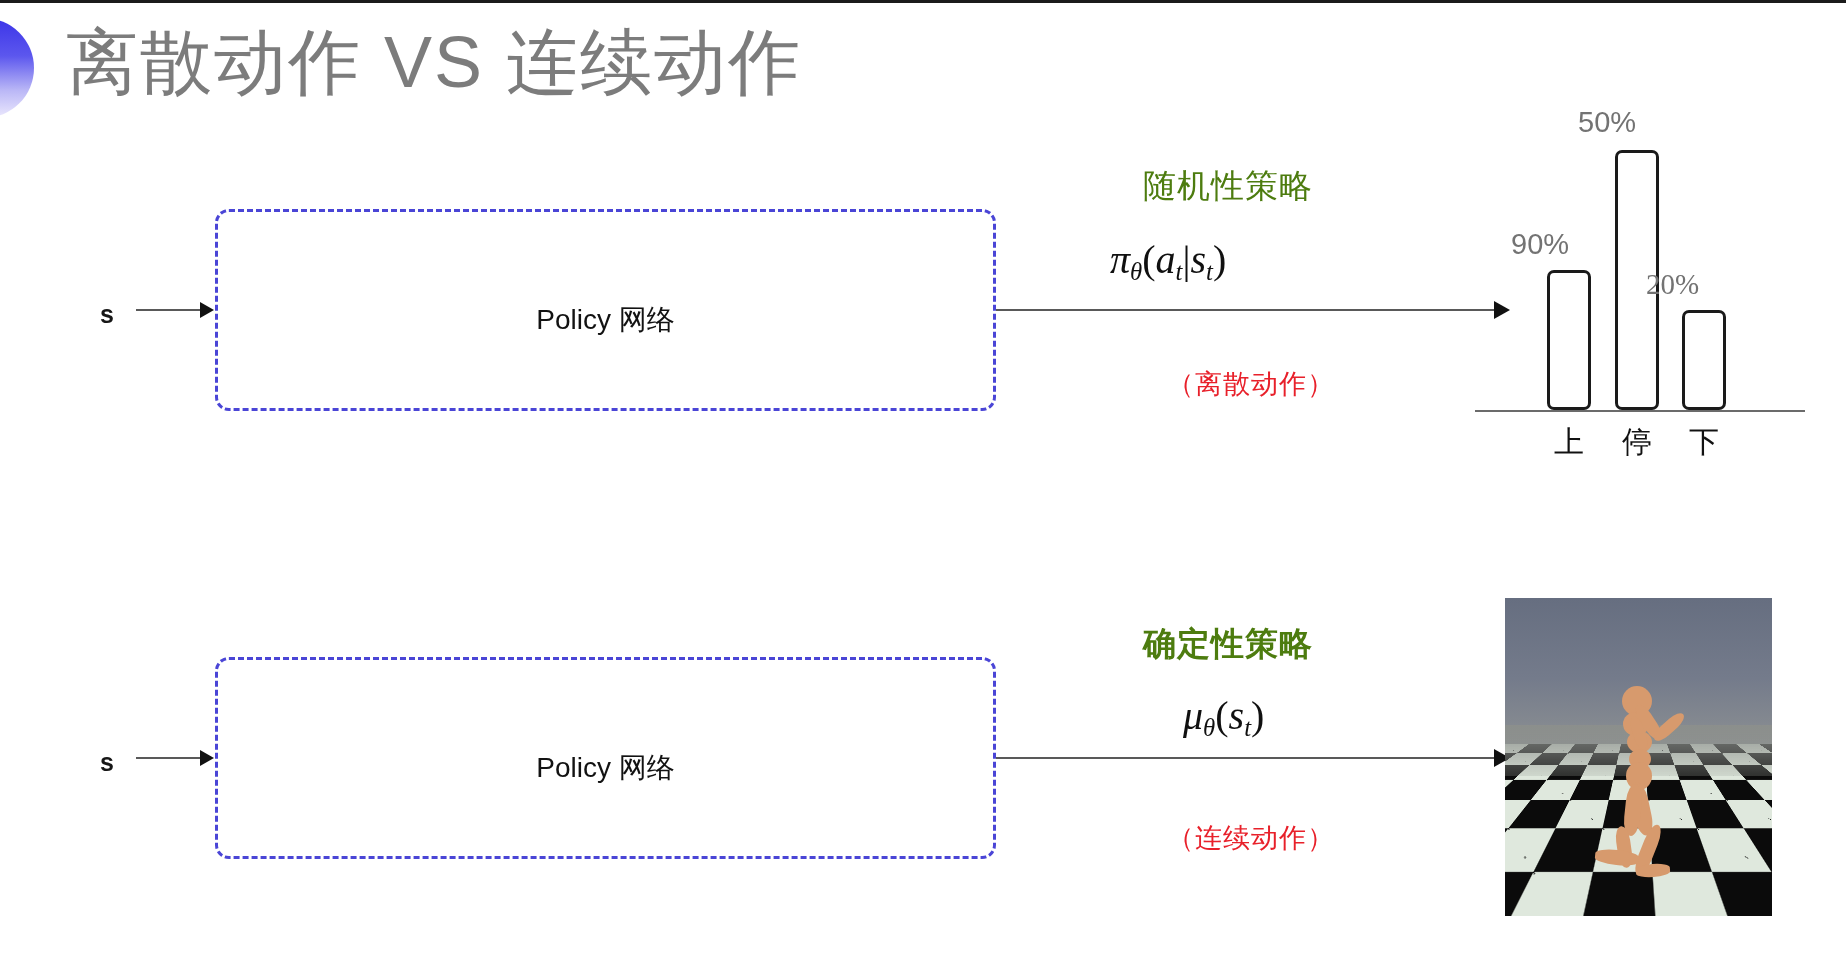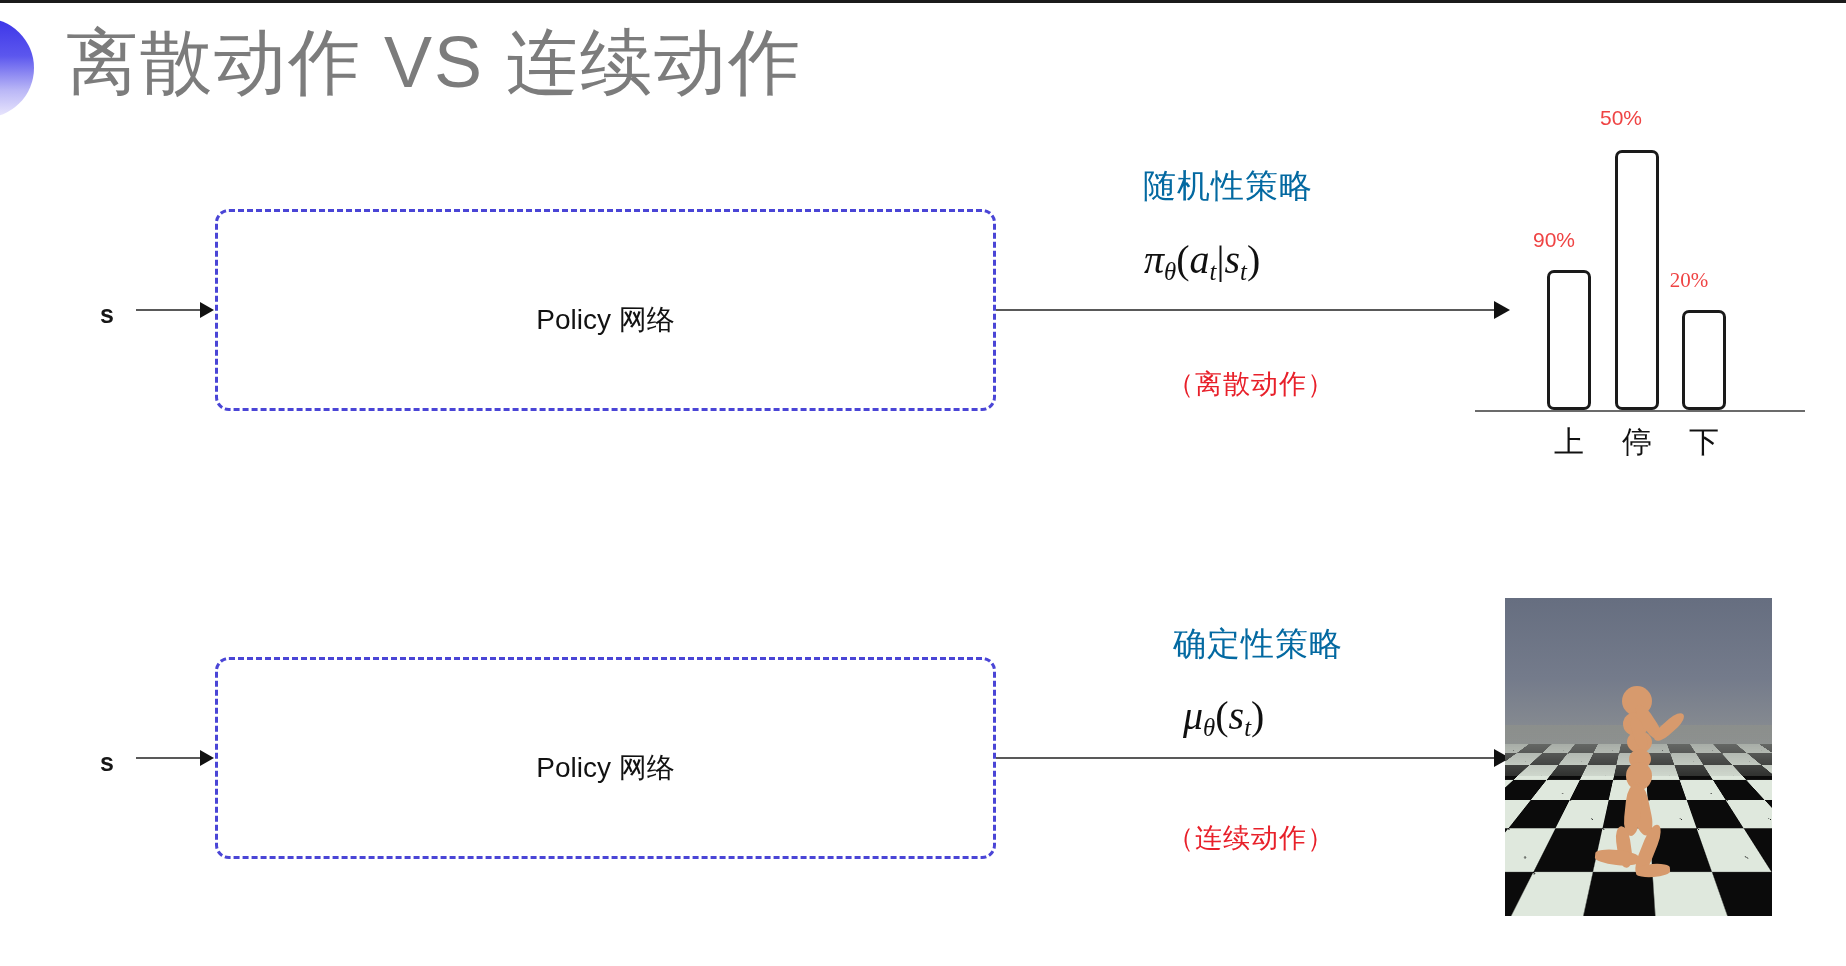--- a/index.html
+++ b/index.html
@@ -96,21 +96,21 @@
     font-size: 28px;
     color: #121212;
     white-space: nowrap;
     margin-top: 10px;
   }
 
   
   .policy-name {
     position: absolute;
     font-size: 33px;
-    color: #0369a1;
+    color: #4d7c0f;
     white-space: nowrap;
     letter-spacing: 1px;
   }
   .policy-formula {
     position: absolute;
     font-family: "Liberation Serif", "DejaVu Serif", serif;
     font-style: italic;
     font-size: 40px;
     color: #101010;
     white-space: nowrap;
@@ -141,24 +141,23 @@
   }
   .bar {
     position: absolute;
     background: #ffffff;
     border: 3px solid #1a1a1a;
     border-radius: 7px;
     box-sizing: border-box;
   }
   .bar-value {
     position: absolute;
-    font-size: 21px;
-    color: #ef4444;
-    white-space: nowrap;
-    text-align: center;
+    font-size: 29px;
+    color: #737373;
+    white-space: nowrap;
   }
   .bar-cat {
     position: absolute;
     font-size: 30px;
     color: #111111;
     white-space: nowrap;
     text-align: center;
   }
 
   
@@ -222,21 +221,21 @@
   <div class="s-label" style="left:100px; top:300px;">s</div>
 
   <div class="arrow short" style="left:136px; top:309px; width:76px;"></div>
 
   <div class="policy-box" style="left:215px; top:209px; width:781px; height:202px;">
     <div class="policy-box-label">Policy 网络</div>
   </div>
 
   <div class="policy-name" style="left:1143px; top:164px;">随机性策略</div>
 
-  <div class="policy-formula" style="left:1144px; top:236px;">
+  <div class="policy-formula" style="left:1110px; top:236px;">
     <span class="nowrap"><span>π</span><span class="sub">θ</span><span class="paren">(</span><span>a</span><span class="sub">t</span><span class="paren">|</span><span>s</span><span class="sub">t</span><span class="paren">)</span></span>
   </div>
 
   <div class="arrow" style="left:996px; top:309px; width:512px;"></div>
 
   <div class="policy-note" style="left:1167px; top:366px;">（离散动作）</div>
 
   <div class="chart" style="left:1470px; top:100px; width:360px; height:300px;">
 
     <div class="chart-baseline" style="left:5px; top:310px; width:330px;"></div>
@@ -255,21 +254,21 @@
   </div>
 
   <div class="s-label" style="left:100px; top:748px;">s</div>
 
   <div class="arrow short" style="left:136px; top:757px; width:76px;"></div>
 
   <div class="policy-box" style="left:215px; top:657px; width:781px; height:202px;">
     <div class="policy-box-label">Policy 网络</div>
   </div>
 
-  <div class="policy-name" style="left:1173px; top:622px;">确定性策略</div>
+  <div class="policy-name" style="left:1143px; top:622px;font-weight:bold;">确定性策略</div>
 
   <div class="policy-formula" style="left:1183px; top:692px;">
     <span class="nowrap"><span>μ</span><span class="sub">θ</span><span class="paren">(</span><span>s</span><span class="sub">t</span><span class="paren">)</span></span>
   </div>
 
   <div class="arrow" style="left:996px; top:757px; width:512px;"></div>
 
   <div class="policy-note" style="left:1167px; top:820px;">（连续动作）</div>
 
   <div class="sim-frame" style="left:1505px; top:598px; width:267px; height:318px;">

